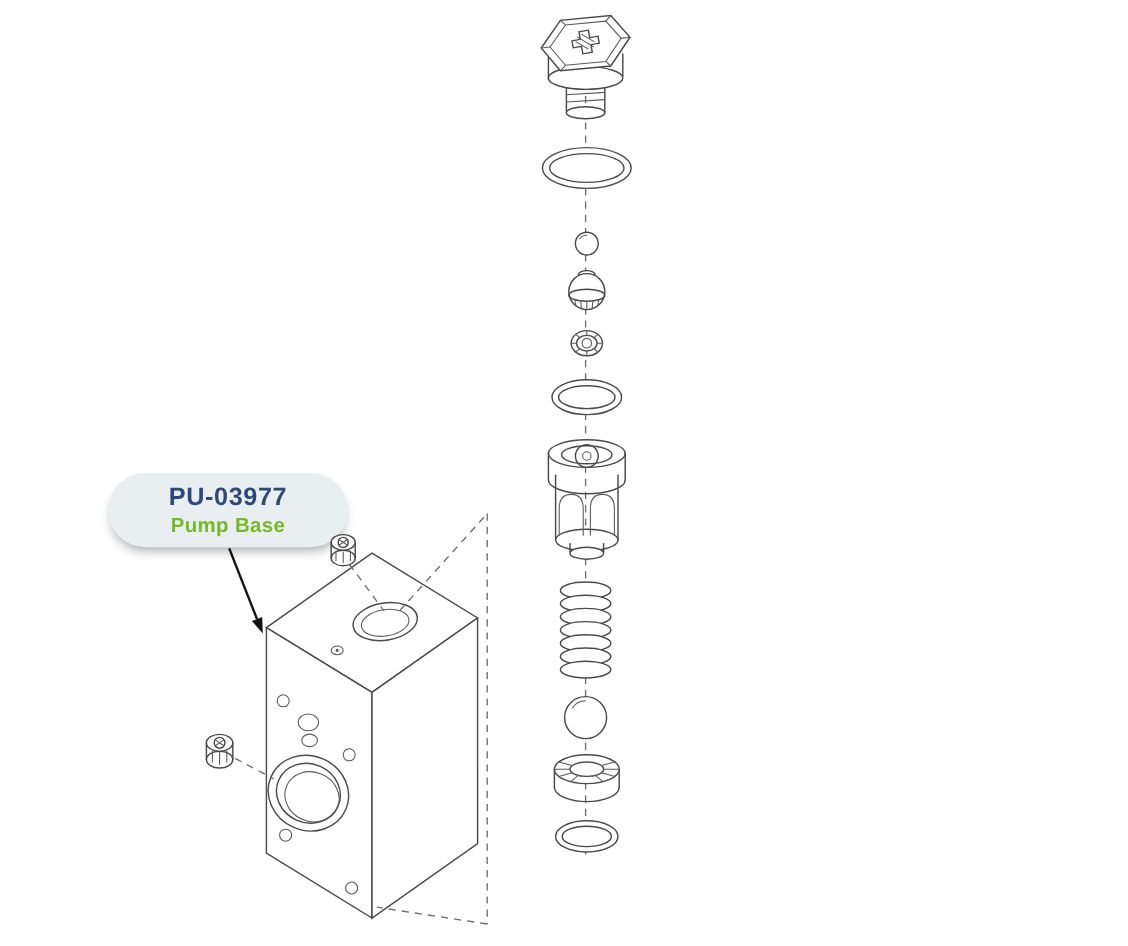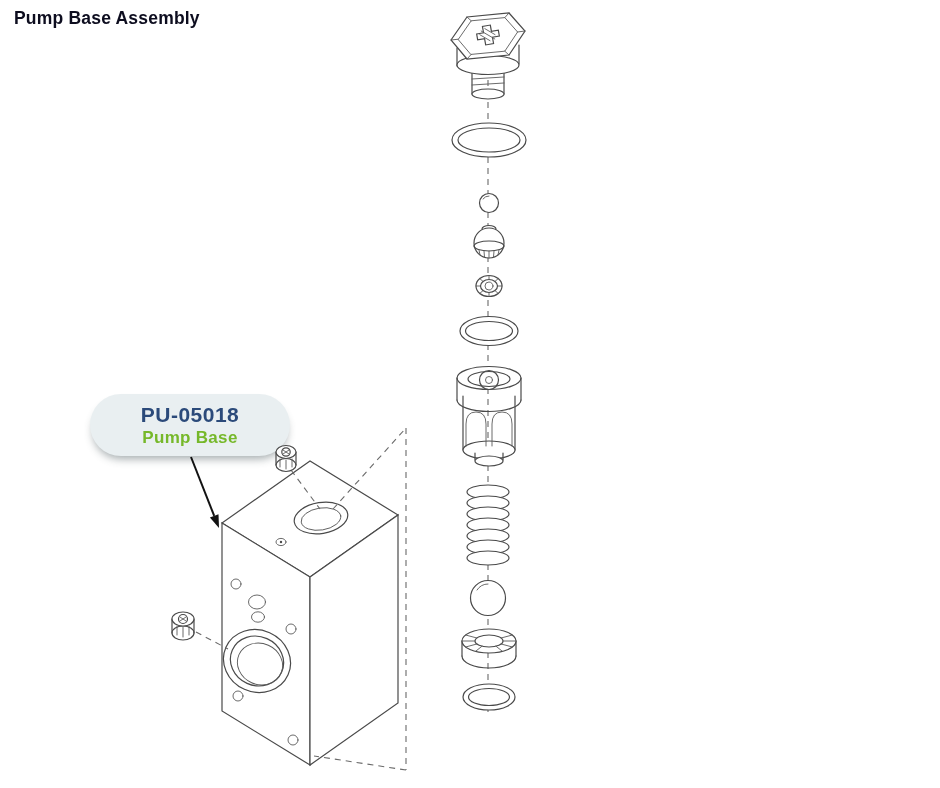--- a/index.html
+++ b/index.html
@@ -18,24 +18,23 @@
   .thin{stroke:#5a5a5a;fill:none;stroke-width:0.9;stroke-linecap:round;}
   .dash{stroke:#6a6a6a;fill:none;stroke-width:1.1;stroke-dasharray:6 5;}
   .arrow{stroke:#121212;stroke-width:2;fill:none;}
   .arrowhead{fill:#121212;stroke:none;}
 </style>
 </head>
 <body>
 
 <div class="stage">
 
-  <h1 class="title">Pump Base Assembly</h1>
 
   <div class="callout">
-    <div class="pn">PU-05018</div>
+    <div class="pn">PU-03977</div>
     <div class="pname">Pump Base</div>
   </div>
 
   <svg width="940" height="788" viewBox="0 0 940 788">
 
     <g>
       <polygon class="wf" points="222,523 310,461 398,515 310,577"></polygon>
       <polygon class="wf" points="222,523 310,577 310,765 222,711"></polygon>
       <polygon class="wf" points="310,577 398,515 398,703 310,765"></polygon>
 

